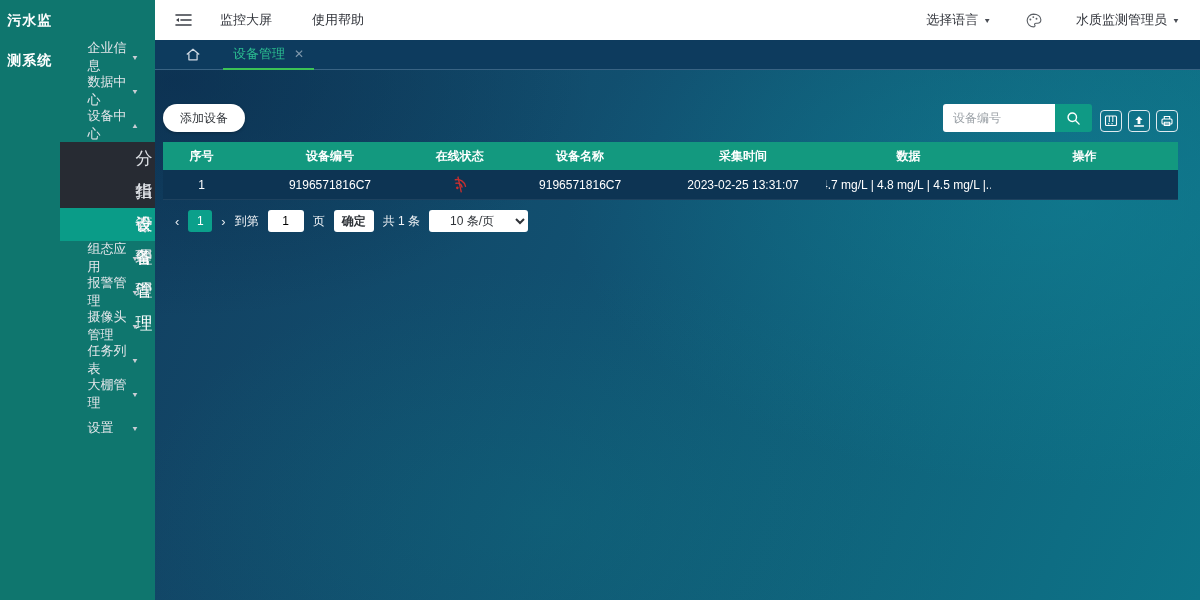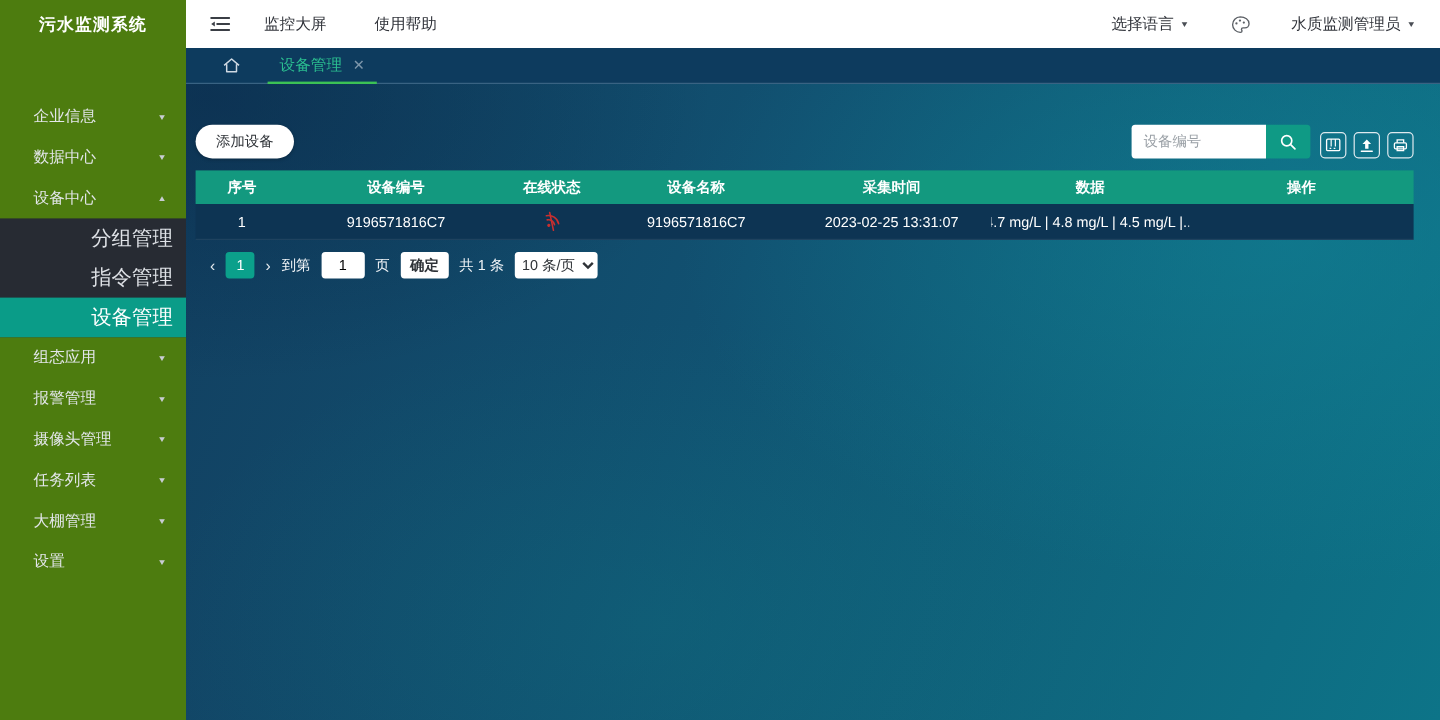--- a/index.html
+++ b/index.html
@@ -1,22 +1,22 @@
 <!DOCTYPE html>
 <html><head>
 <meta charset="utf-8">
 <style>
   * { box-sizing: border-box; margin: 0; padding: 0; }
   html,body { width:1200px; height:600px; overflow:hidden;
     font-family:"Liberation Sans","DejaVu Sans",sans-serif; }
   .app { display:flex; width:1200px; height:600px; }
 
   
-  .sidebar { flex:0 0 155px; width:155px; background:#4d7c0f; color:#e7e9ec;
-    display:flex; flex-direction:column; }
+  .sidebar { flex:0 0 155px; width:155px; background:#0f766e; color:#e7e9ec;
+    display:flex; flex-direction:row; }
   .side-title { height:40px; line-height:40px; text-align:center; color:#fff;
     font-size:14px; font-weight:700; letter-spacing:1px; }
   .side-menu { margin-top:40px; }
   .menu-item { height:34px; display:flex; align-items:center;
     justify-content:space-between; padding:0 16px 0 28px; font-size:13px;
     cursor:pointer; color:#e3e6ea; }
   .caret { font-size:8px; color:#c9cdd4; transform:scaleY(.85); }
   .submenu { background:#272b33; }
   .submenu-item { height:33px; line-height:33px; padding-left:76px;
     font-size:17px; cursor:pointer; color:#dfe2e7; }
@@ -80,21 +80,21 @@
     color:#fff; font-size:12px; }
   .pg-arrow { color:#e5eaef; font-size:13px; cursor:pointer; background:none; border:none; }
   .pg-num { min-width:24px; height:22px; background:#0ba08b; color:#fff; border:none;
     border-radius:3px; font-size:12px; display:flex; align-items:center;
     justify-content:center; cursor:pointer; }
   .goto-input { width:36px; height:22px; border:none; border-radius:3px;
     text-align:center; font-size:12px; outline:none; }
   .confirm-btn { height:22px; padding:0 8px; border:none; border-radius:3px;
     background:#fff; color:#2f3338; font-size:12px; font-weight:700; cursor:pointer; }
   .size-select { height:22px; border:none; border-radius:3px; font-size:12px;
-    padding:0 2px; color:#2f3338; background:#fff; }
+    padding:0 17px; color:#2f3338; background:#fff; }
   .pg-label { color:#f2f5f8; }
 </style>
 </head>
 <body>
 
 <div class="app">
 
   <aside class="sidebar">
     <div class="side-title">污水监测系统</div>
     <nav class="side-menu">

